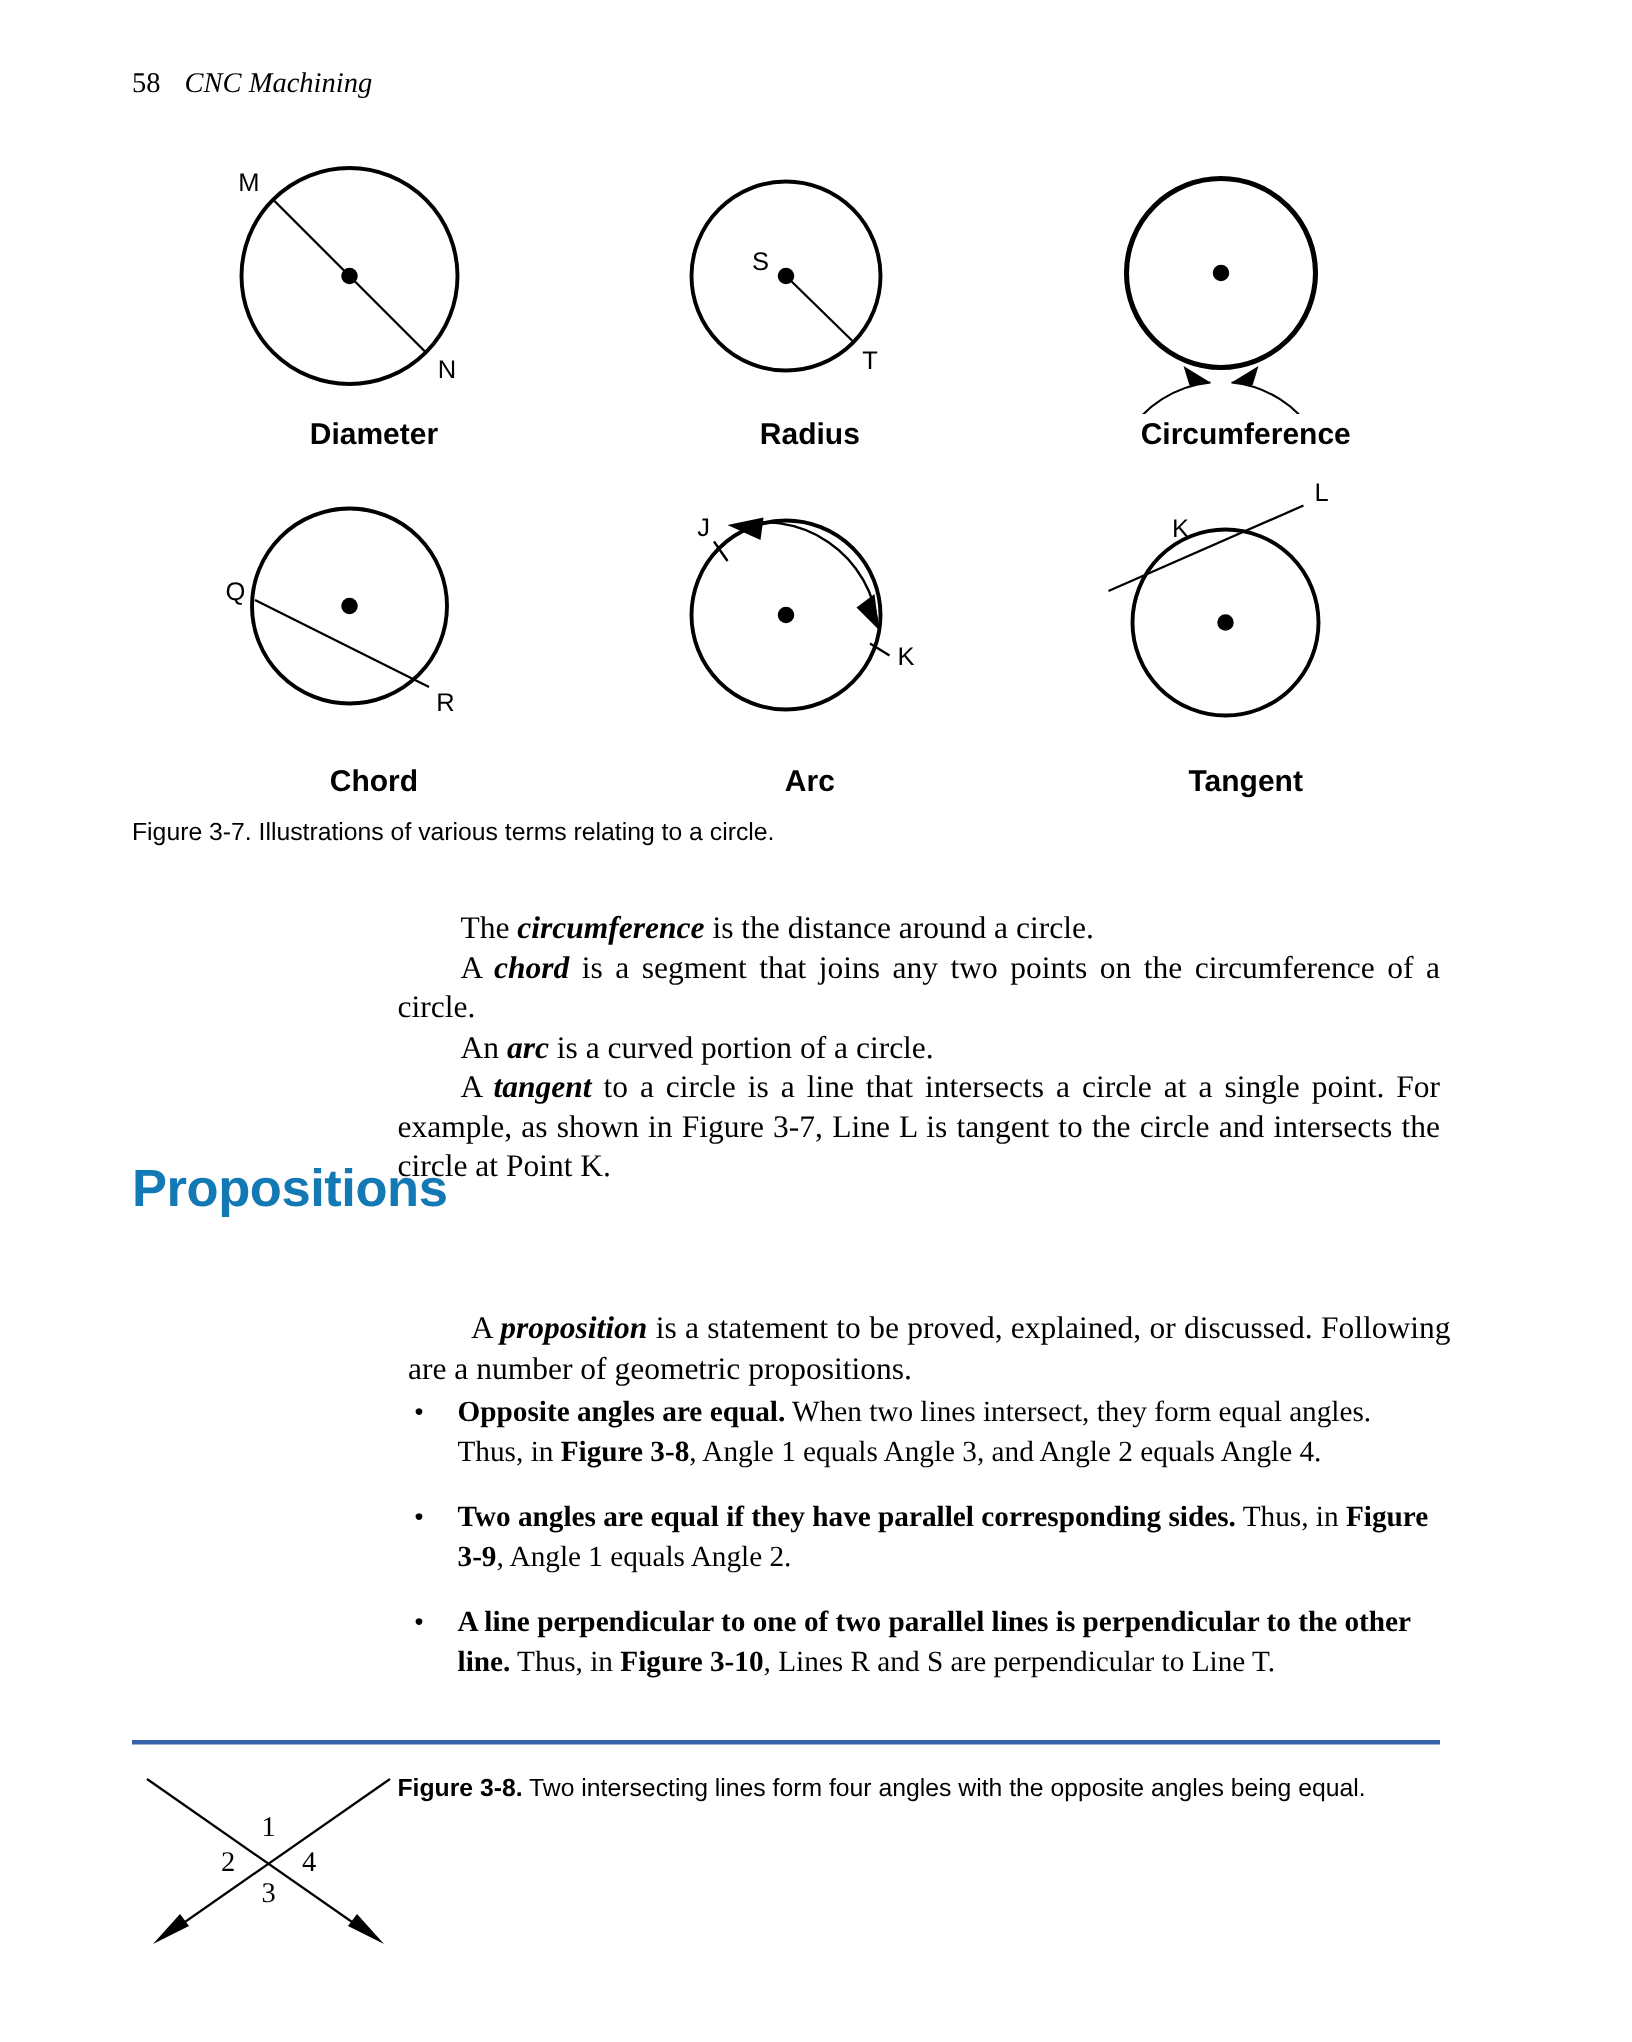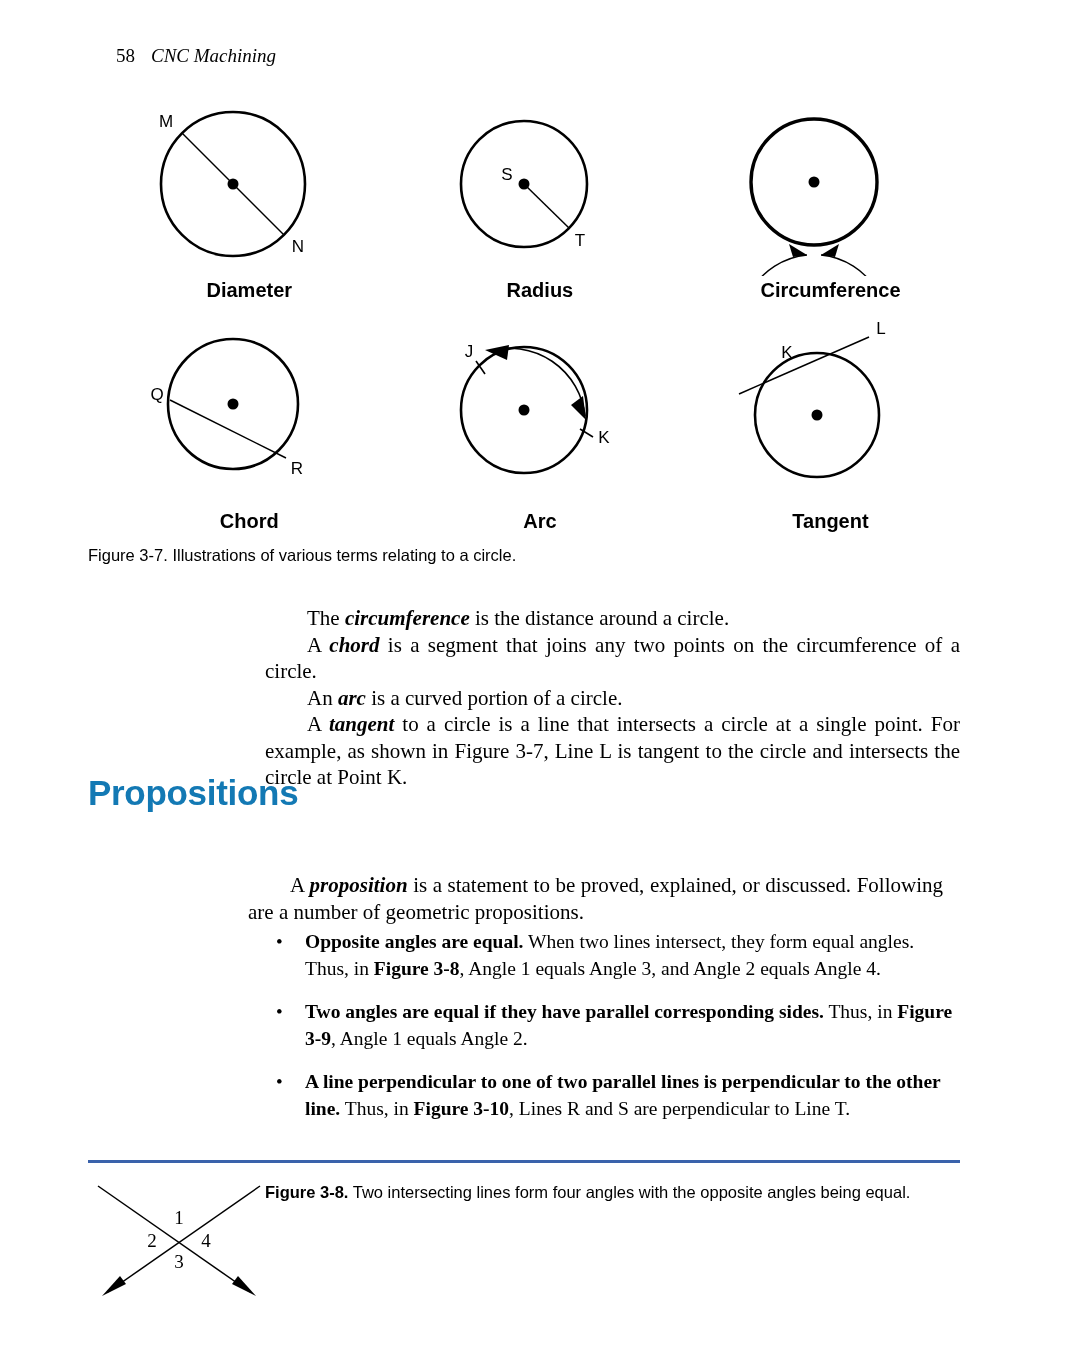--- a/index.html
+++ b/index.html
@@ -22,21 +22,20 @@
     left: 88px;
     top: 44px;
     font-family: "Liberation Serif", serif;
     font-size: 19px;
     line-height: 24px;
     white-space: nowrap;
   }
   .running-head .folio {
     font-style: normal;
     margin-right: 16px;
-    margin-left: 28px;
   }
   .running-head .book-title {
     font-style: italic;
   }
 
   
   .fig37 {
     position: absolute;
     left: 88px;
     top: 96px;
@@ -123,21 +122,21 @@
     font-weight: bold;
     font-size: 35px;
     line-height: 42px;
     color: #1379b4;
     letter-spacing: -0.3px;
   }
 
   
   .prop-intro {
     position: absolute;
-    left: 248px;
+    left: 272px;
     top: 872px;
     width: 695px;
   }
 
   
   .bullets {
     position: absolute;
     left: 265px;
     top: 928px;
     width: 695px;

